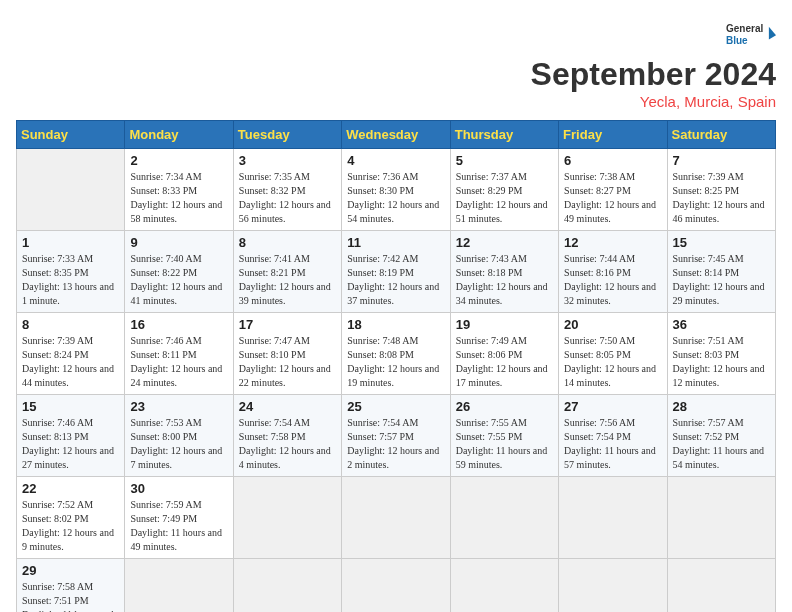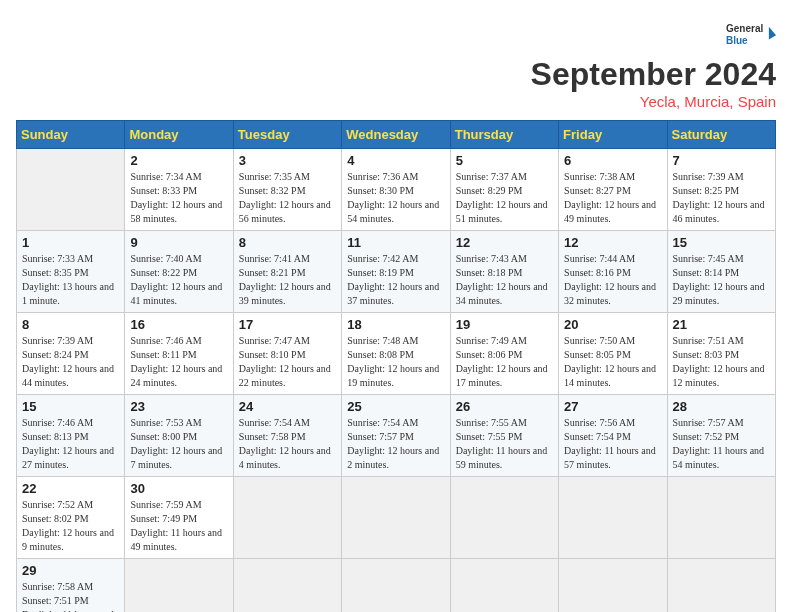--- a/index.html
+++ b/index.html
@@ -182,21 +182,21 @@
         </td>
         <td>
           <span class="day-num">19</span>
           <span class="day-info">Sunrise: 7:49 AM<br>Sunset: 8:06 PM<br>Daylight: 12 hours and 17 minutes.</span>
         </td>
         <td>
           <span class="day-num">20</span>
           <span class="day-info">Sunrise: 7:50 AM<br>Sunset: 8:05 PM<br>Daylight: 12 hours and 14 minutes.</span>
         </td>
         <td>
-          <span class="day-num">21</span>
+          <span class="day-num">36</span>
           <span class="day-info">Sunrise: 7:51 AM<br>Sunset: 8:03 PM<br>Daylight: 12 hours and 12 minutes.</span>
         </td>
       </tr>
       <tr>
         <td>
           <span class="day-num">15</span>
           <span class="day-info">Sunrise: 7:46 AM<br>Sunset: 8:13 PM<br>Daylight: 12 hours and 27 minutes.</span>
         </td>
         <td>
           <span class="day-num">23</span>

